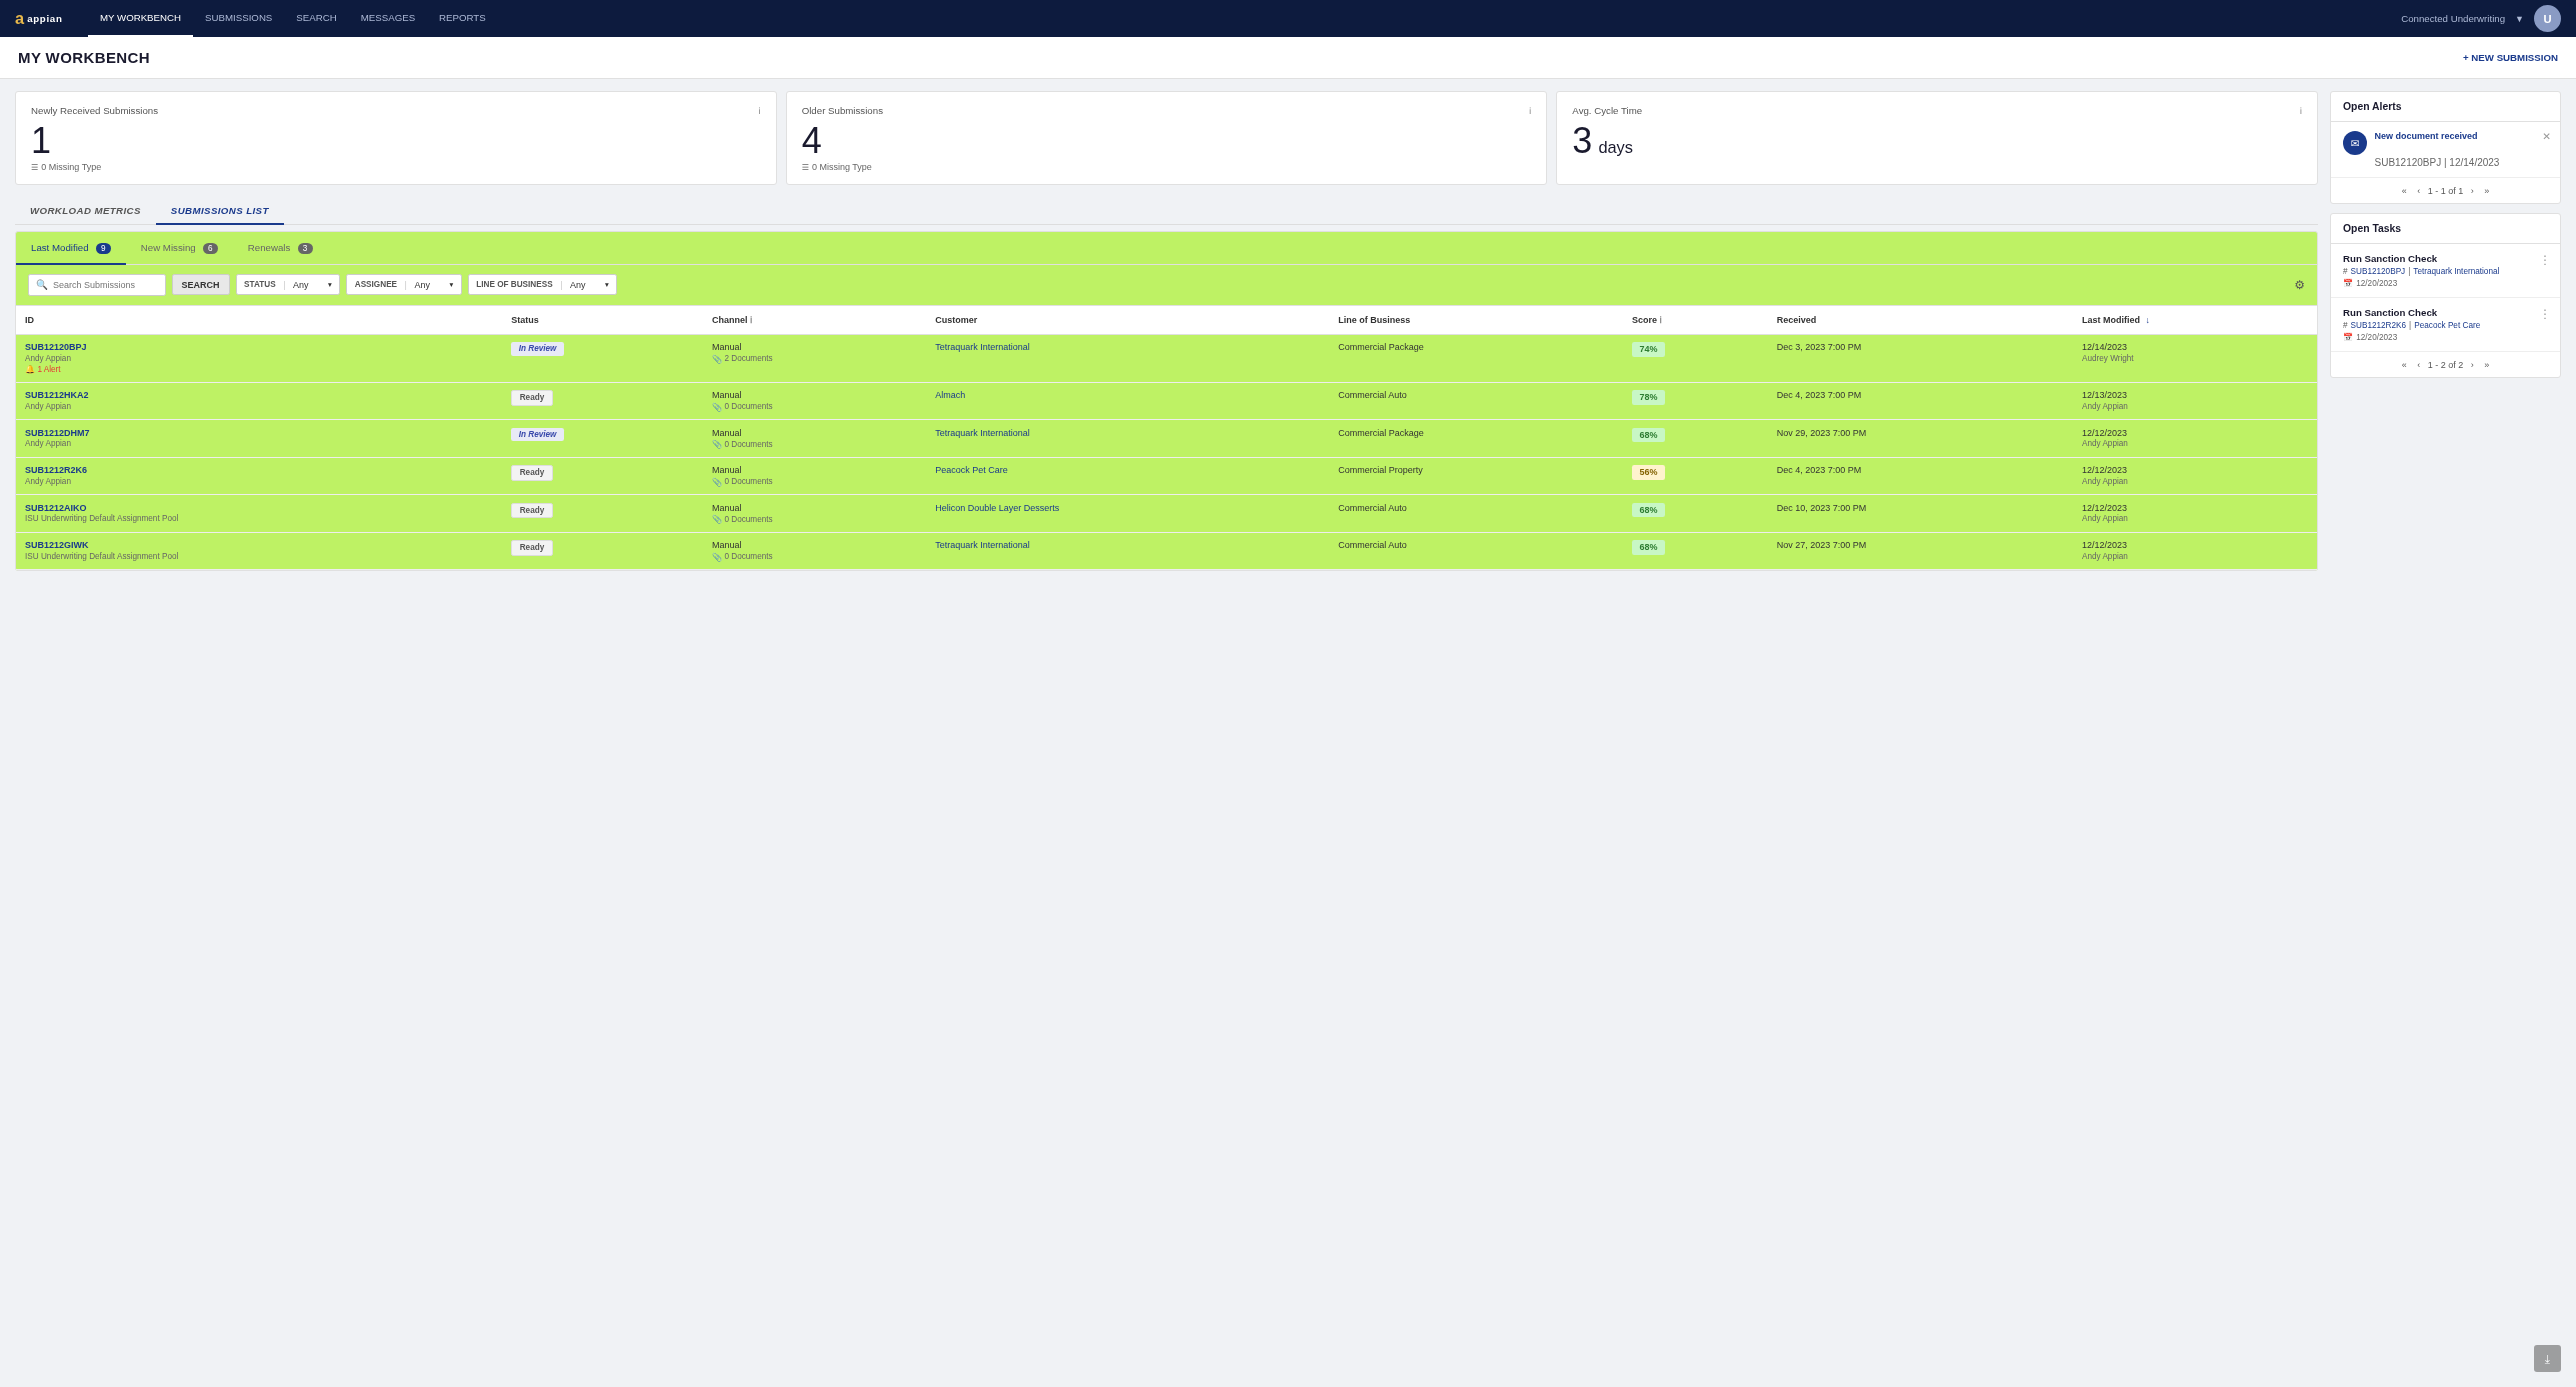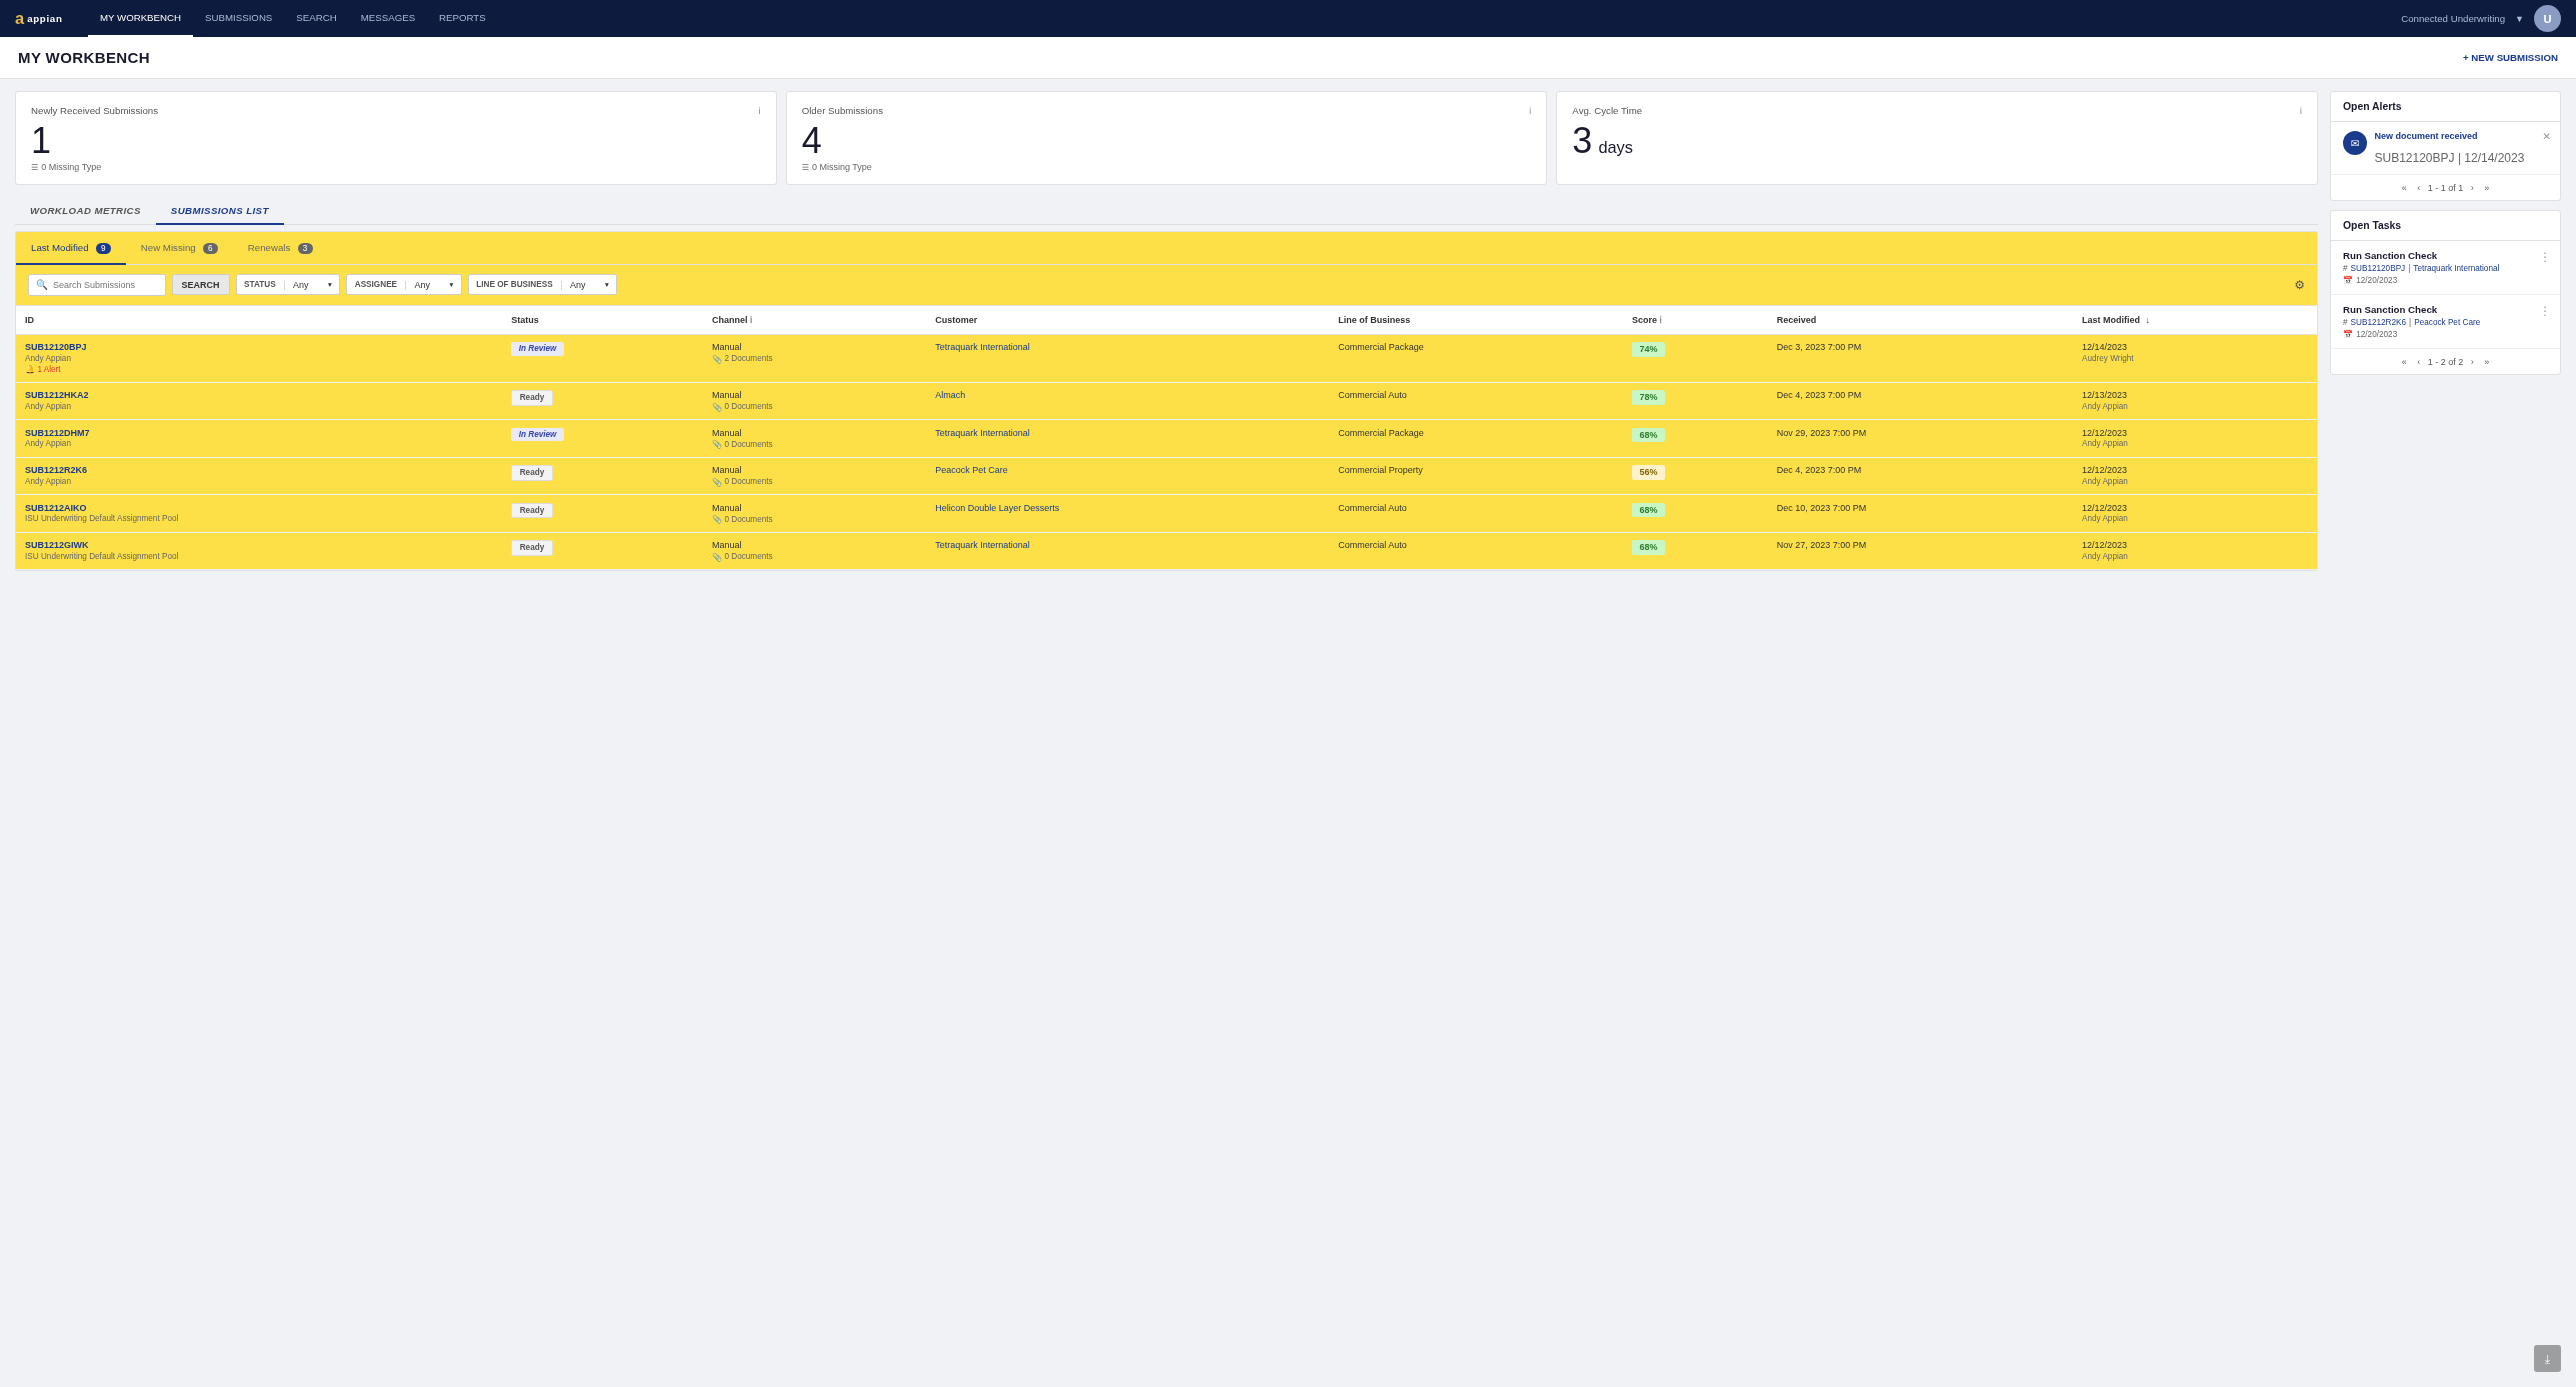--- a/index.html
+++ b/index.html
@@ -120,21 +120,21 @@
       cursor: pointer;
       border-bottom: 2.2px solid transparent;
       margin-bottom: -1.5px;
       text-transform: uppercase;
       letter-spacing: 0.4px;
     }
     .tab.active { color: #1a3a8c; border-bottom: 2.2px solid #1a3a8c; }
 
     
     .submissions-container {
-      background: #fde047;
+      background: #bef264;
       border: 0.7px solid #e0e0e0;
       border-radius: 3px;
       margin-top: 6px;
     }
 
     
     .inner-tabs { display: flex; border-bottom: 1.5px solid #e0e0e0; }
     .inner-tab {
       padding: 10.4px 15px;
       font-size: 9.7px;
@@ -261,21 +261,21 @@
     .alert-icon {
       width: 24px; height: 24px;
       background: #1a3a8c;
       border-radius: 50%;
       display: flex; align-items: center; justify-content: center;
       color: #fff; font-size: 10.4px;
       flex-shrink: 0;
     }
     .alert-text { flex: 1; }
     .alert-title { color: #1a3a8c; font-weight: 600; font-size: 9px; }
-    .alert-sub { color: #666; font-size: 12px; margin-top: 10px; }
+    .alert-sub { color: #666; font-size: 10px; margin-top: 16px; }
     .alert-close { color: #999; cursor: pointer; font-size: 10.4px; position: absolute; right: 9px; top: 7.5px; }
     .panel-pagination {
       display: flex; align-items: center; justify-content: center; gap: 4.5px;
       padding: 6px 12px;
       font-size: 9px; color: #555;
     }
     .panel-pagination button {
       background: none; border: none; cursor: pointer; color: #555; font-size: 9px;
       padding: 1.5px 3px;
     }

